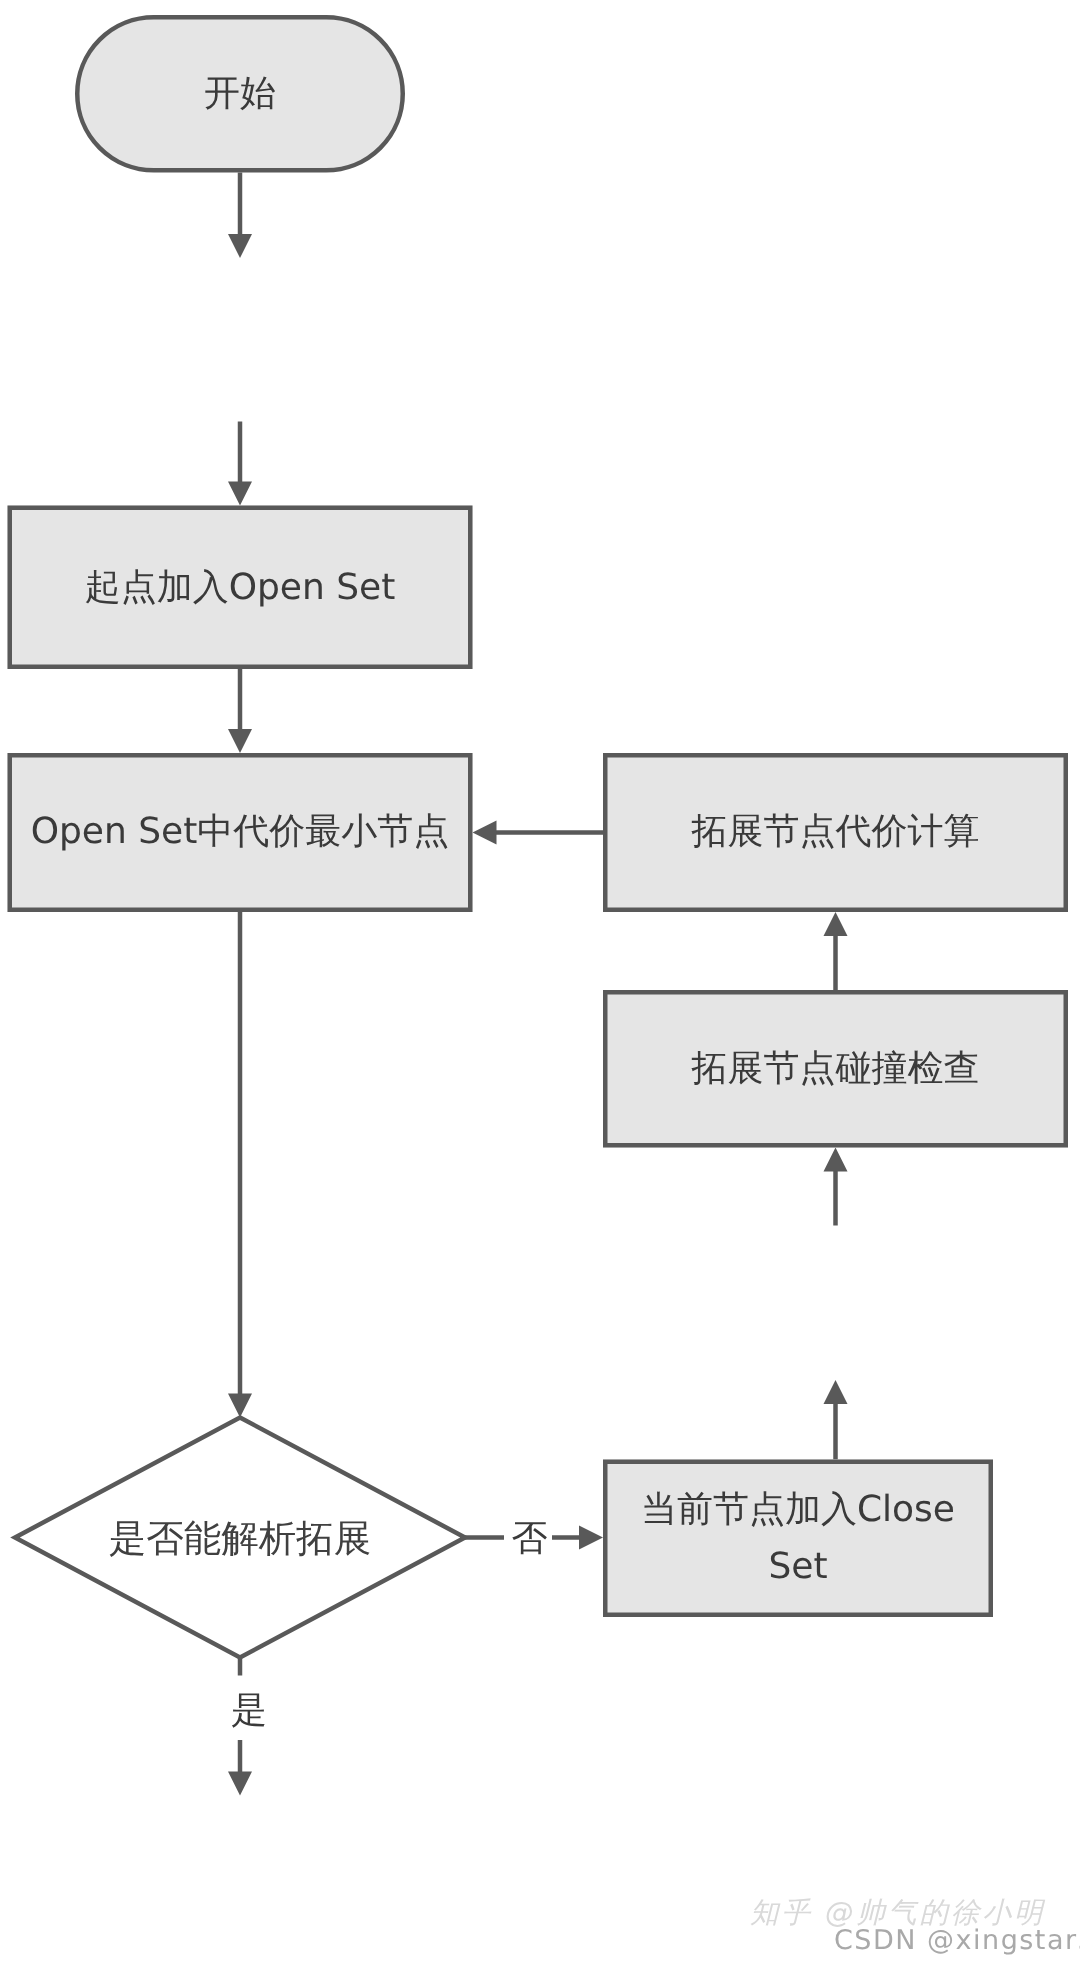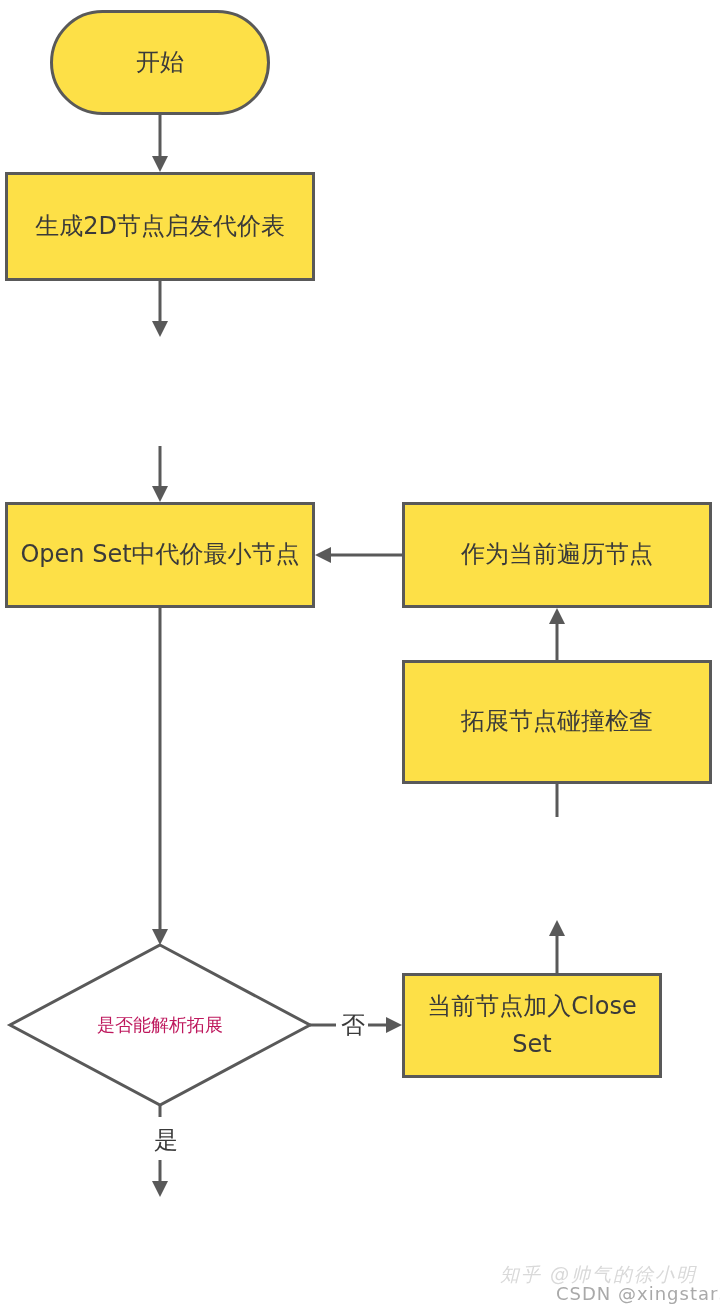--- a/index.html
+++ b/index.html
@@ -7,35 +7,35 @@
     position:relative;
     width:720px;height:1315px;
     background:#ffffff;
     font-family:"DejaVu Sans","Liberation Sans",sans-serif;
     overflow:hidden;
   }
   .connectors{position:absolute;left:0;top:0;width:720px;height:1315px;z-index:1;}
   .node{
     position:absolute;z-index:2;
     box-sizing:border-box;
-    background:#fde047;
+    background:#e5e5e5;
     border:3px solid #595959;
     display:flex;align-items:center;justify-content:center;
     text-align:center;
     color:#3a3a3a;
     font-size:24px;
     line-height:1.55;
     padding:4px 10px;
   }
   .oval{border-radius:55px;}
   .diamond-label{
     position:absolute;z-index:2;
     background:transparent;border:none;
     display:flex;align-items:center;justify-content:center;
-    text-align:right;color:#be185d;font-size:18px;
+    text-align:right;color:#404040;font-size:25px;
   }
   .edge-label{
     position:absolute;z-index:3;
     color:#3a3a3a;font-size:24px;
     text-align:center;
   }
   .watermark{
     position:absolute;z-index:4;
     white-space:nowrap;
     text-shadow:1px 1px 1px #ffffff;
@@ -75,34 +75,34 @@
       <polygon points="331,547 331,563 315,555"></polygon>
       <polygon points="386,1017 386,1033 402,1025"></polygon>
     </g>
     <polygon points="160,945 310,1025 160,1105 10,1025" fill="#ffffff" stroke="#595959" stroke-width="3"></polygon>
   </svg>
 
   <div class="node oval" style="left:50px;top:10px;width:220px;height:105px;">
     <span>开始</span>
   </div>
 
-  <div class="node" style="left:5px;top:172px;width:310px;height:109px;">
-    <span>生成2D节点启发代价表</span>
+
+  <div class="node" style="left:5px;top:337px;width:310px;height:109px;">
+    <span>起点加入Open Set</span>
   </div>
-
 
   <div class="node" style="left:5px;top:502px;width:310px;height:106px;flex-direction:column;">
     <span>Open Set中代价最小节点</span>
   </div>
 
   <div class="node" style="left:402px;top:502px;width:310px;height:106px;">
-    <span>作为当前遍历节点</span>
+    <span>拓展节点代价计算</span>
   </div>
 
-  <div class="node" style="left:402px;top:660px;width:310px;height:124px;">
+  <div class="node" style="left:402px;top:660px;width:310px;height:105px;">
     <span>拓展节点碰撞检查</span>
   </div>
 
 
   <div class="node" style="left:402px;top:973px;width:260px;height:105px;">
     <span>当前节点加入Close Set</span>
   </div>
 
   <div class="diamond-label" style="left:10px;top:945px;width:300px;height:160px;">
     <span>是否能解析拓展</span>

